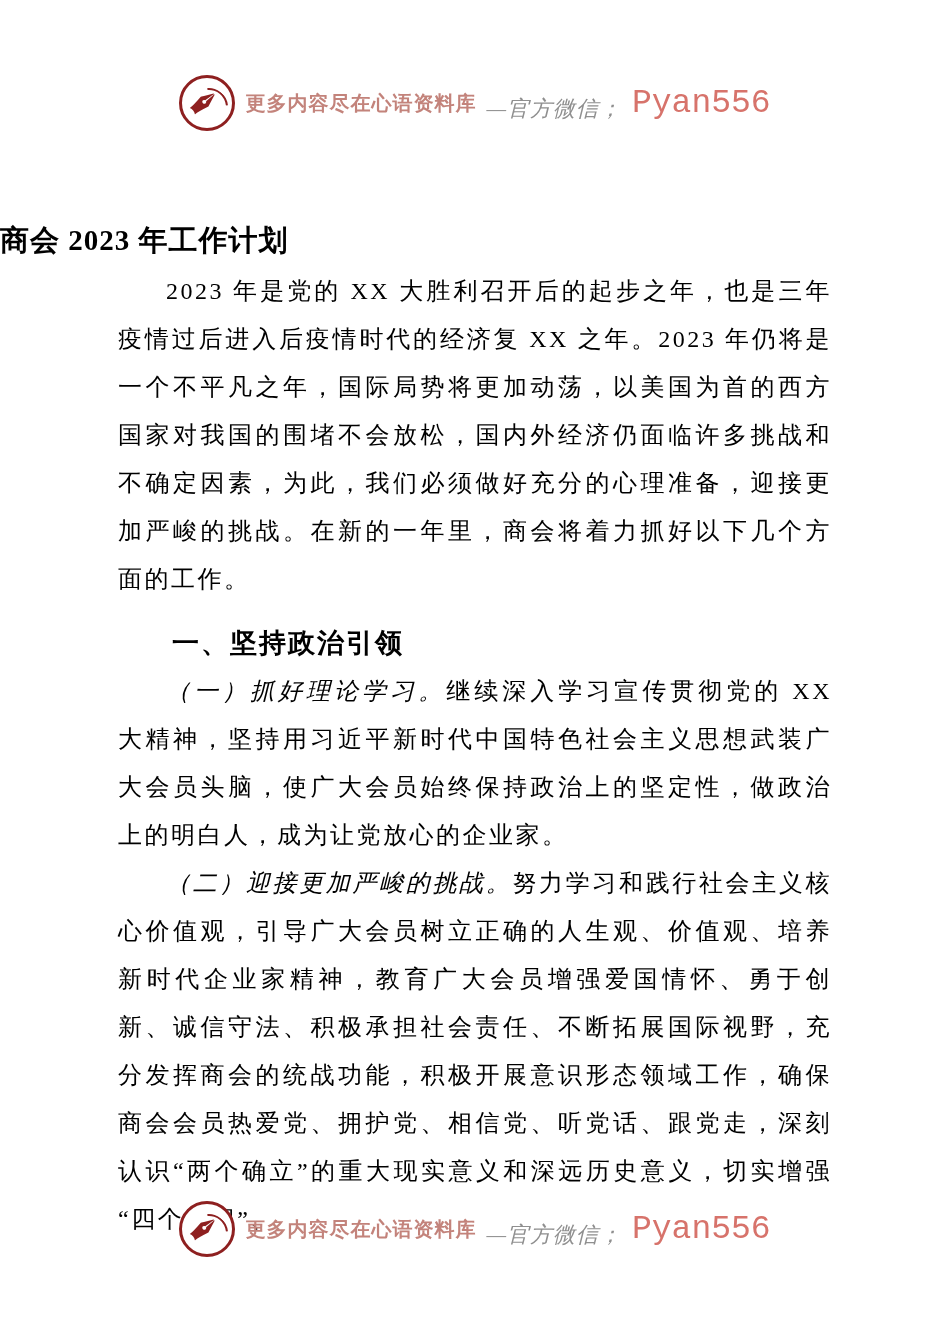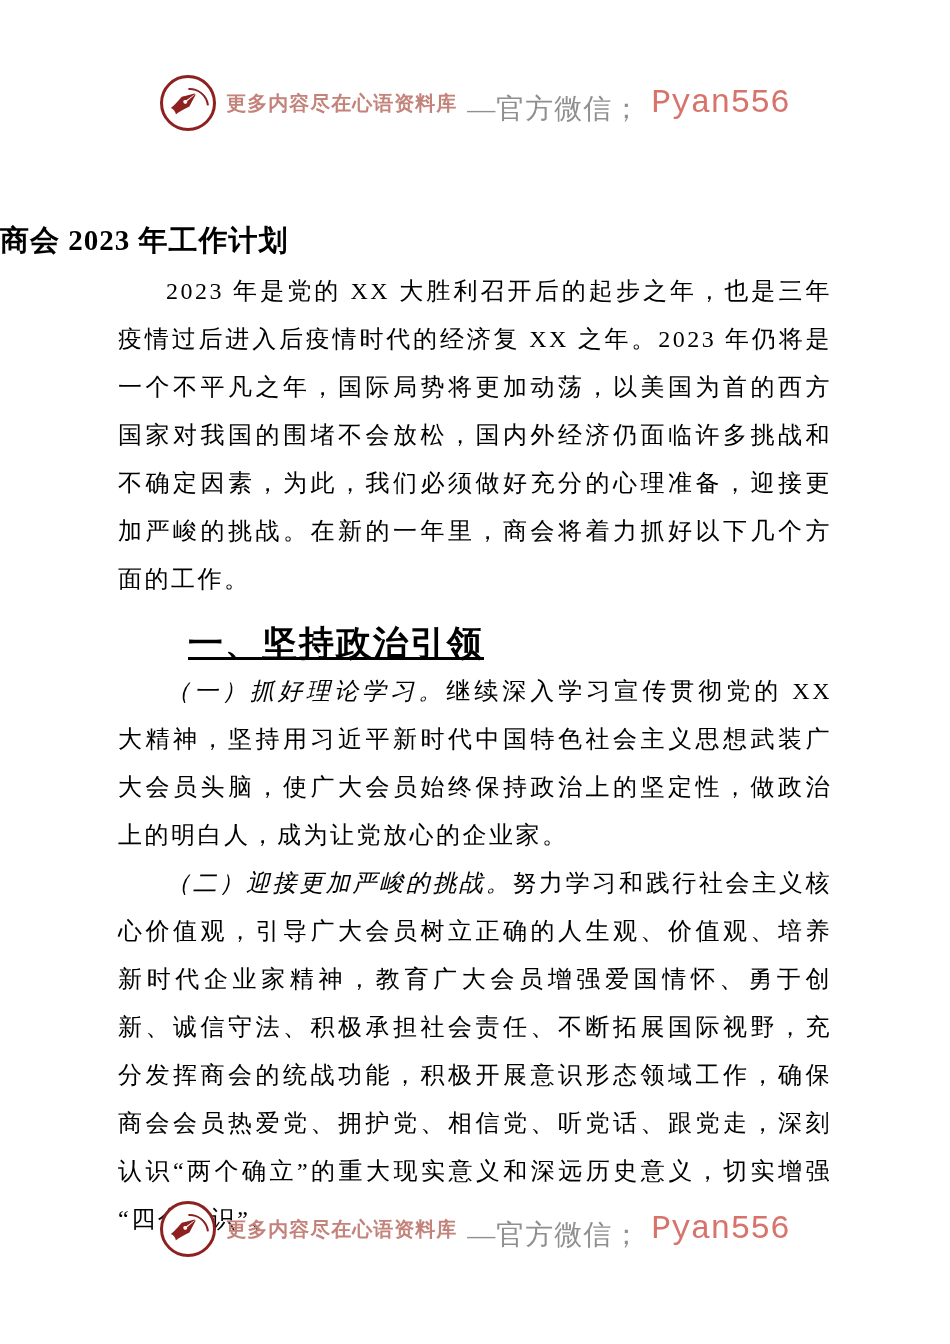--- a/index.html
+++ b/index.html
@@ -66,21 +66,22 @@
   }
 
   .wm-brand {
     font-size: 20px;
     font-weight: bold;
     letter-spacing: 1px;
     color: var(--watermark-text, #c3837b);
     white-space: nowrap;
   }
   .wm-label {
-    font-size: 28px;
+    font-size: 22px;
+    font-style: italic;
     letter-spacing: 1px;
     color: var(--watermark-label, #8f8f8f);
     white-space: nowrap;
     margin-top: 12px;
   }
   .wm-id {
     font-family: Liberation Mono, monospace;
     font-size: 33px;
     color: var(--wechat-id-color, #d7736b);
     white-space: nowrap;
@@ -112,25 +113,24 @@
   }
   .doc-body p {
     margin: 0;
     text-indent: 2em;
     letter-spacing: 2.5px;
   }
   .doc-body h2.section-heading {
     margin: 16px 0 0 0;
     font-family: "Liberation Sans", "DejaVu Sans", sans-serif;
     font-weight: bold;
-    font-size: 35px;
+    font-size: 27px;
     line-height: 48px;
     text-indent: 2em;
     letter-spacing: 2px;
-    text-decoration: underline;
   }
   .para-lead {
     
     font-style: italic;
   }
 </style>
 </head>
 <body>
 
 <div class="page">

